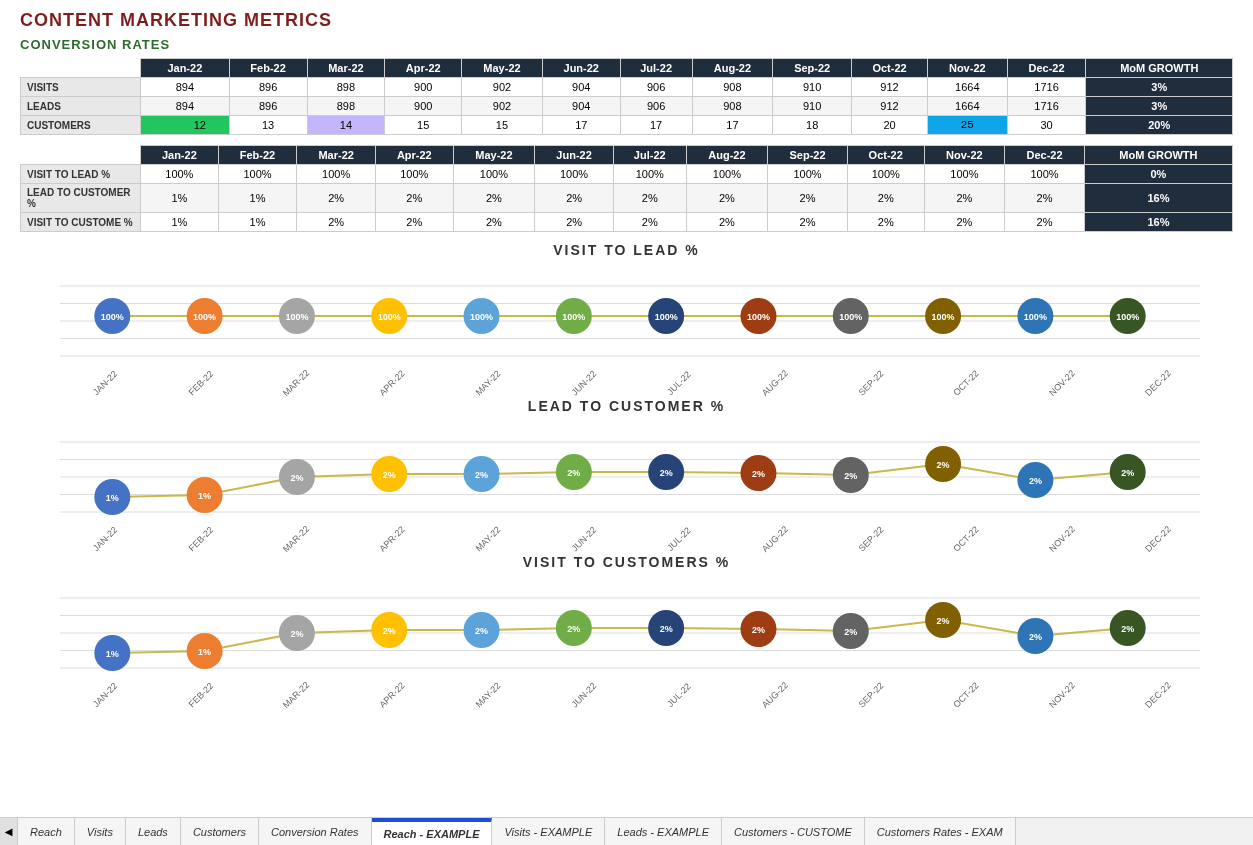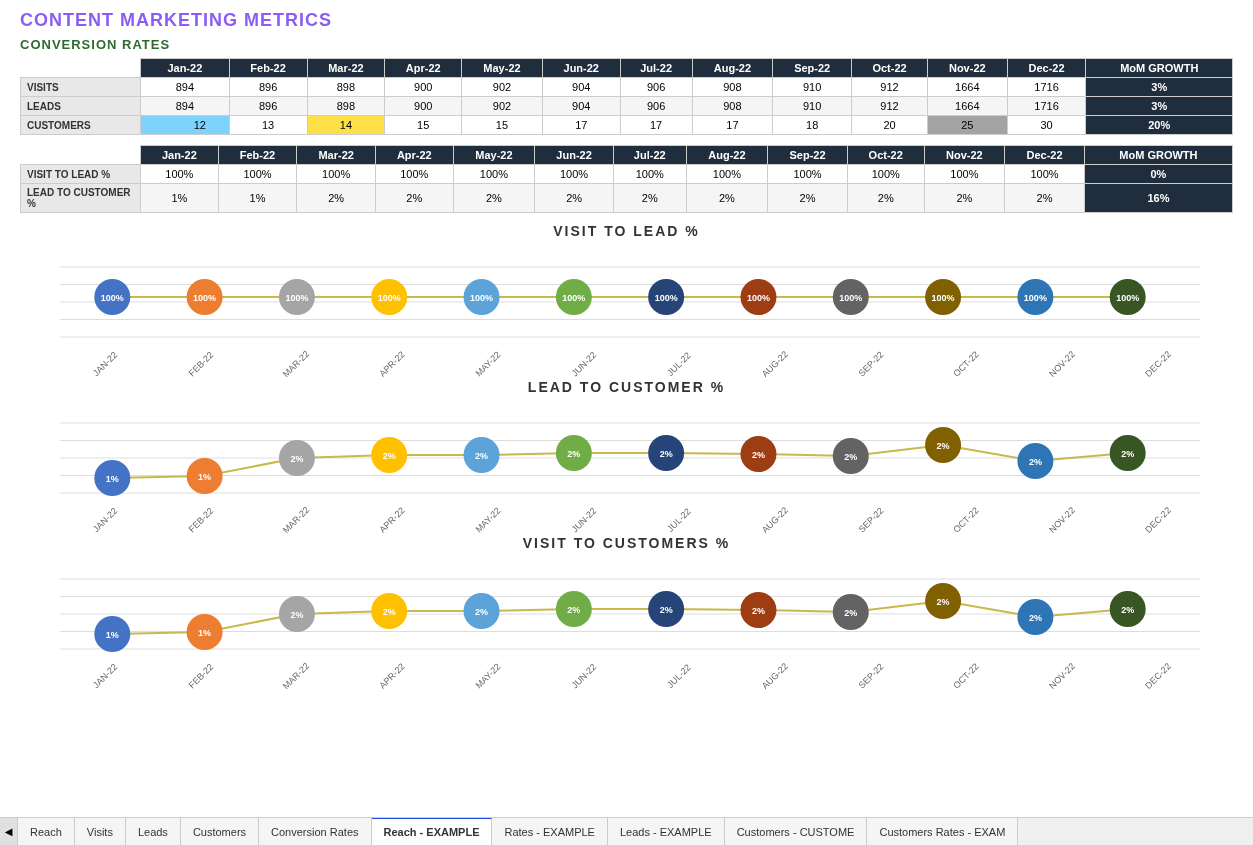--- a/index.html
+++ b/index.html
@@ -1,40 +1,40 @@
 <!DOCTYPE html>
 <html><head>
   <meta charset="utf-8">
   <style>
     * { box-sizing: border-box; margin: 0; padding: 0; }
     body { font-family: Arial, sans-serif; background: #fff; font-size: 11px; overflow-x: hidden; }
     
     .page-wrapper { width: 1253px; min-height: 845px; background: #fff; position: relative; padding: 10px 20px 0; }
     
-    h1.main-title { font-size: 18px; font-weight: bold; color: #8b5cf6; letter-spacing: 1px; margin-bottom: 6px; }
+    h1.main-title { font-size: 18px; font-weight: bold; color: #7f1d1d; letter-spacing: 1px; margin-bottom: 6px; }
     h2.section-title { font-size: 13px; font-weight: bold; color: #2e6b2e; letter-spacing: 1px; margin-bottom: 6px; }
     
     
     .data-table { border-collapse: collapse; width: 100%; margin-bottom: 10px; }
     .data-table th, .data-table td { border: 1px solid #ccc; padding: 3px 6px; text-align: center; font-size: 11px; }
     .data-table th { background: #1f2d3d; color: #fff; font-weight: bold; }
     .data-table td.row-label { background: #e8e8e8; text-align: left; font-size: 10px; font-weight: bold; color: #333; width: 120px; }
     .data-table td.highlight { background: #1f2d3d; color: #fff; font-weight: bold; }
     .data-table tr:nth-child(odd) td:not(.row-label):not(.highlight) { background: #fff; }
     .data-table tr:nth-child(even) td:not(.row-label):not(.highlight) { background: #f5f5f5; }
     
     
     .chart-section { margin: 10px 0; }
     .chart-title { text-align: center; font-size: 14px; font-weight: bold; letter-spacing: 2px; color: #333; margin-bottom: 8px; }
     
     
     .tab-bar { position: fixed; bottom: 0; left: 0; width: 1253px; background: #f0f0f0; border-top: 1px solid #ccc; display: flex; align-items: stretch; height: 28px; overflow: hidden; }
     .tab-bar-arrow { width: 18px; background: #e0e0e0; border-right: 1px solid #ccc; display: flex; align-items: center; justify-content: center; cursor: pointer; font-size: 10px; flex-shrink: 0; }
     .tab-item { padding: 0 12px; display: flex; align-items: center; font-size: 11px; color: #333; border-right: 1px solid #ccc; cursor: pointer; white-space: nowrap; background: #f5f5f5; flex-shrink: 0; }
-    .tab-item.active { background: #fff; font-weight: bold; border-top: 1px solid #1d4ed8; }
+    .tab-item.active { background: #fff; font-weight: bold; border-top: 4px solid #1d4ed8; }
     
     .table-wrapper { margin-bottom: 8px; }
   </style>
 </head>
 <body>
 
 <div class="page-wrapper">
 
   <h1 class="main-title">CONTENT MARKETING METRICS</h1>
   <h2 class="section-title">CONVERSION RATES</h2>
@@ -87,31 +87,31 @@
             <td style="background: rgb(245, 245, 245);">906</td>
             <td style="background: rgb(245, 245, 245);">908</td>
             <td style="background: rgb(245, 245, 245);">910</td>
             <td style="background: rgb(245, 245, 245);">912</td>
             <td style="background: rgb(245, 245, 245);">1664</td>
             <td style="background: rgb(245, 245, 245);">1716</td>
             <td class="highlight">3%</td>
           </tr>
           <tr>
             <td class="row-label">CUSTOMERS</td>
-            <td style="background: #7dd3fc; padding-left: 36px;">12</td>
+            <td style="background: #22c55e; padding-left: 36px;">12</td>
             <td style="background: rgb(255, 255, 255);">13</td>
-            <td style="background: #fde047;">14</td>
+            <td style="background: #c4b5fd;">14</td>
             <td style="background: rgb(255, 255, 255);">15</td>
             <td style="background: rgb(255, 255, 255);">15</td>
             <td style="background: rgb(255, 255, 255);">17</td>
             <td style="background: rgb(255, 255, 255);">17</td>
             <td style="background: rgb(255, 255, 255);">17</td>
             <td style="background: rgb(255, 255, 255);">18</td>
             <td style="background: rgb(255, 255, 255);">20</td>
-            <td style="background: #a3a3a3;">25</td>
+            <td style="background: #0ea5e9; font-family: Liberation Mono, monospace;">25</td>
             <td style="background: rgb(255, 255, 255);">30</td>
             <td class="highlight">20%</td>
           </tr>
         </tbody>
       </table>
   </div>
 
   <div class="table-wrapper">
     <table class="data-table" id="table2">
         <thead>
@@ -156,20 +156,36 @@
             <td style="background: rgb(245, 245, 245);">2%</td>
             <td style="background: rgb(245, 245, 245);">2%</td>
             <td style="background: rgb(245, 245, 245);">2%</td>
             <td style="background: rgb(245, 245, 245);">2%</td>
             <td style="background: rgb(245, 245, 245);">2%</td>
             <td style="background: rgb(245, 245, 245);">2%</td>
             <td style="background: rgb(245, 245, 245);">2%</td>
             <td style="background: rgb(245, 245, 245);">2%</td>
             <td style="background: rgb(245, 245, 245);">2%</td>
             <td style="background: rgb(245, 245, 245);">2%</td>
+            <td class="highlight">16%</td>
+          </tr>
+          <tr>
+            <td class="row-label">VISIT TO CUSTOME %</td>
+            <td style="background: rgb(255, 255, 255);">1%</td>
+            <td style="background: rgb(255, 255, 255);">1%</td>
+            <td style="background: rgb(255, 255, 255);">2%</td>
+            <td style="background: rgb(255, 255, 255);">2%</td>
+            <td style="background: rgb(255, 255, 255);">2%</td>
+            <td style="background: rgb(255, 255, 255);">2%</td>
+            <td style="background: rgb(255, 255, 255);">2%</td>
+            <td style="background: rgb(255, 255, 255);">2%</td>
+            <td style="background: rgb(255, 255, 255);">2%</td>
+            <td style="background: rgb(255, 255, 255);">2%</td>
+            <td style="background: rgb(255, 255, 255);">2%</td>
+            <td style="background: rgb(255, 255, 255);">2%</td>
             <td class="highlight">16%</td>
           </tr>
         </tbody>
       </table>
   </div>
 
   <div class="chart-section">
     <div class="chart-title">VISIT TO LEAD %</div>
     <svg id="chart1-svg" width="1200" height="110">
         <line x1="40" x2="1180" y1="20" y2="20" stroke="#ddd" stroke-width="1"></line>
@@ -346,25 +362,25 @@
         <span style="font-size: 9px; color: rgb(102, 102, 102); width: 60px; text-align: center; display: inline-block; transform: rotate(-45deg); transform-origin: center center;">OCT-22</span>
         <span style="font-size: 9px; color: rgb(102, 102, 102); width: 60px; text-align: center; display: inline-block; transform: rotate(-45deg); transform-origin: center center;">NOV-22</span>
         <span style="font-size: 9px; color: rgb(102, 102, 102); width: 60px; text-align: center; display: inline-block; transform: rotate(-45deg); transform-origin: center center;">DEC-22</span>
       </div>
   </div>
 
 </div>
 
 <div class="tab-bar">
   <div class="tab-bar-arrow">◀</div>
-  <div id="tab-items" style="display:flex; overflow:hidden;">
+  <div id="tab-items" style="display:flex; overflow:hidden;font-style:italic;">
       <div class="tab-item">Reach</div>
       <div class="tab-item">Visits</div>
       <div class="tab-item">Leads</div>
       <div class="tab-item">Customers</div>
       <div class="tab-item">Conversion Rates</div>
       <div class="tab-item active">Reach - EXAMPLE</div>
-      <div class="tab-item">Rates - EXAMPLE</div>
+      <div class="tab-item">Visits - EXAMPLE</div>
       <div class="tab-item">Leads - EXAMPLE</div>
       <div class="tab-item">Customers - CUSTOME</div>
       <div class="tab-item">Customers Rates - EXAM</div>
     </div>
 </div>
 
 </body></html>

